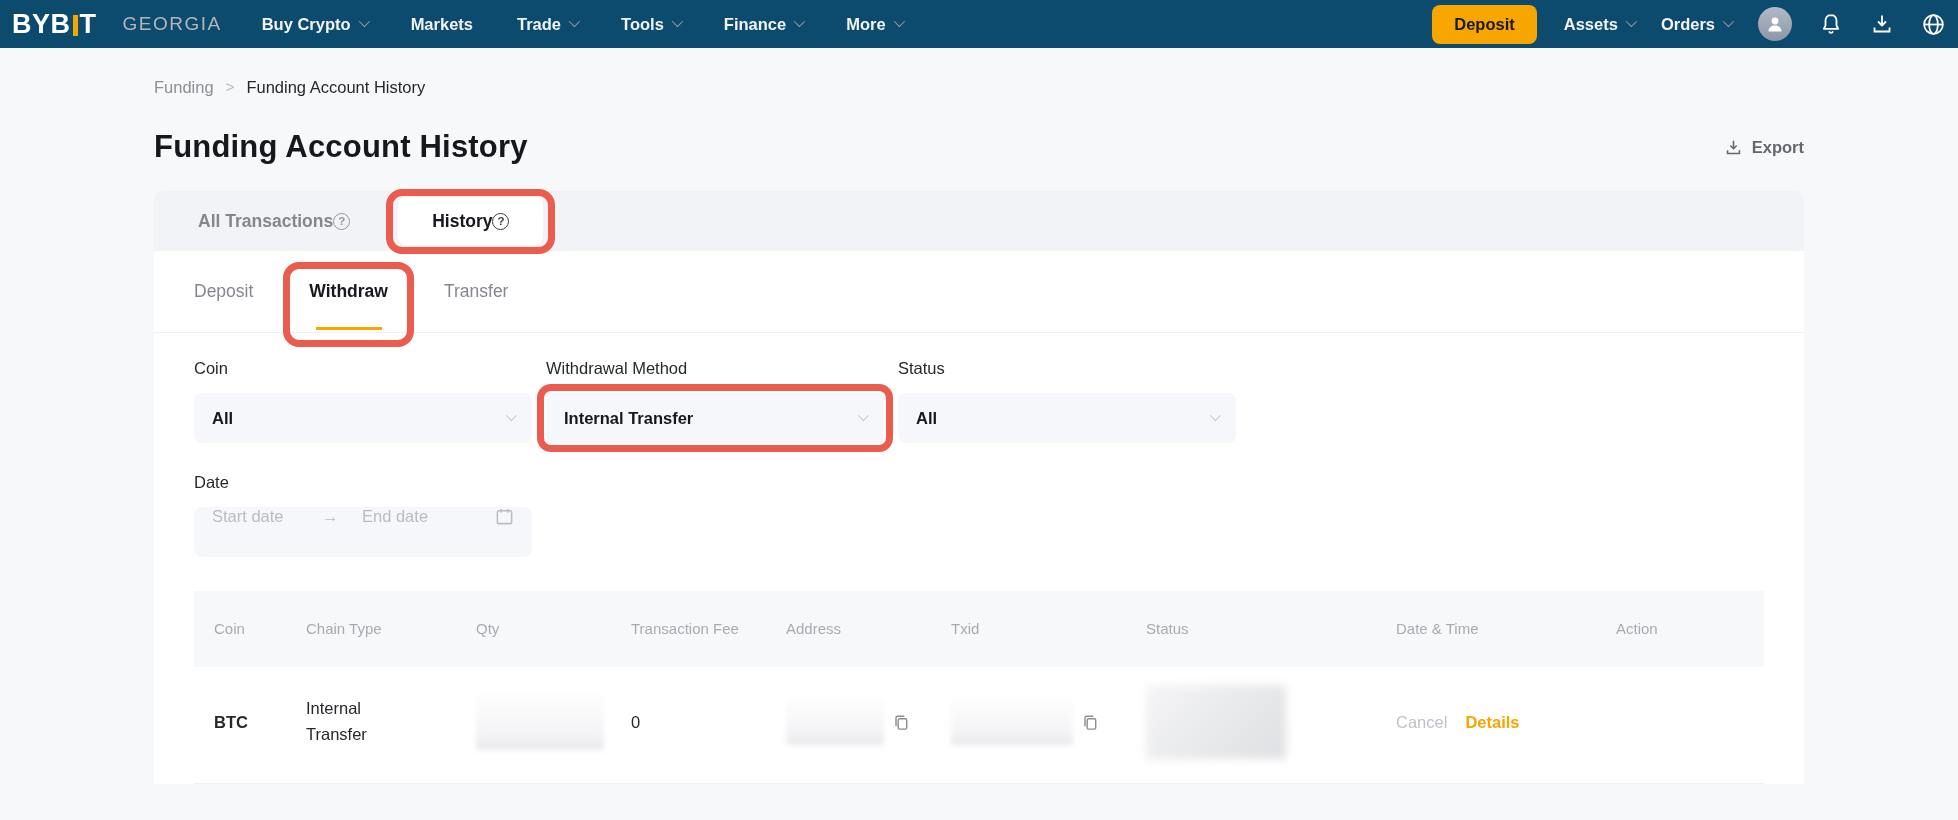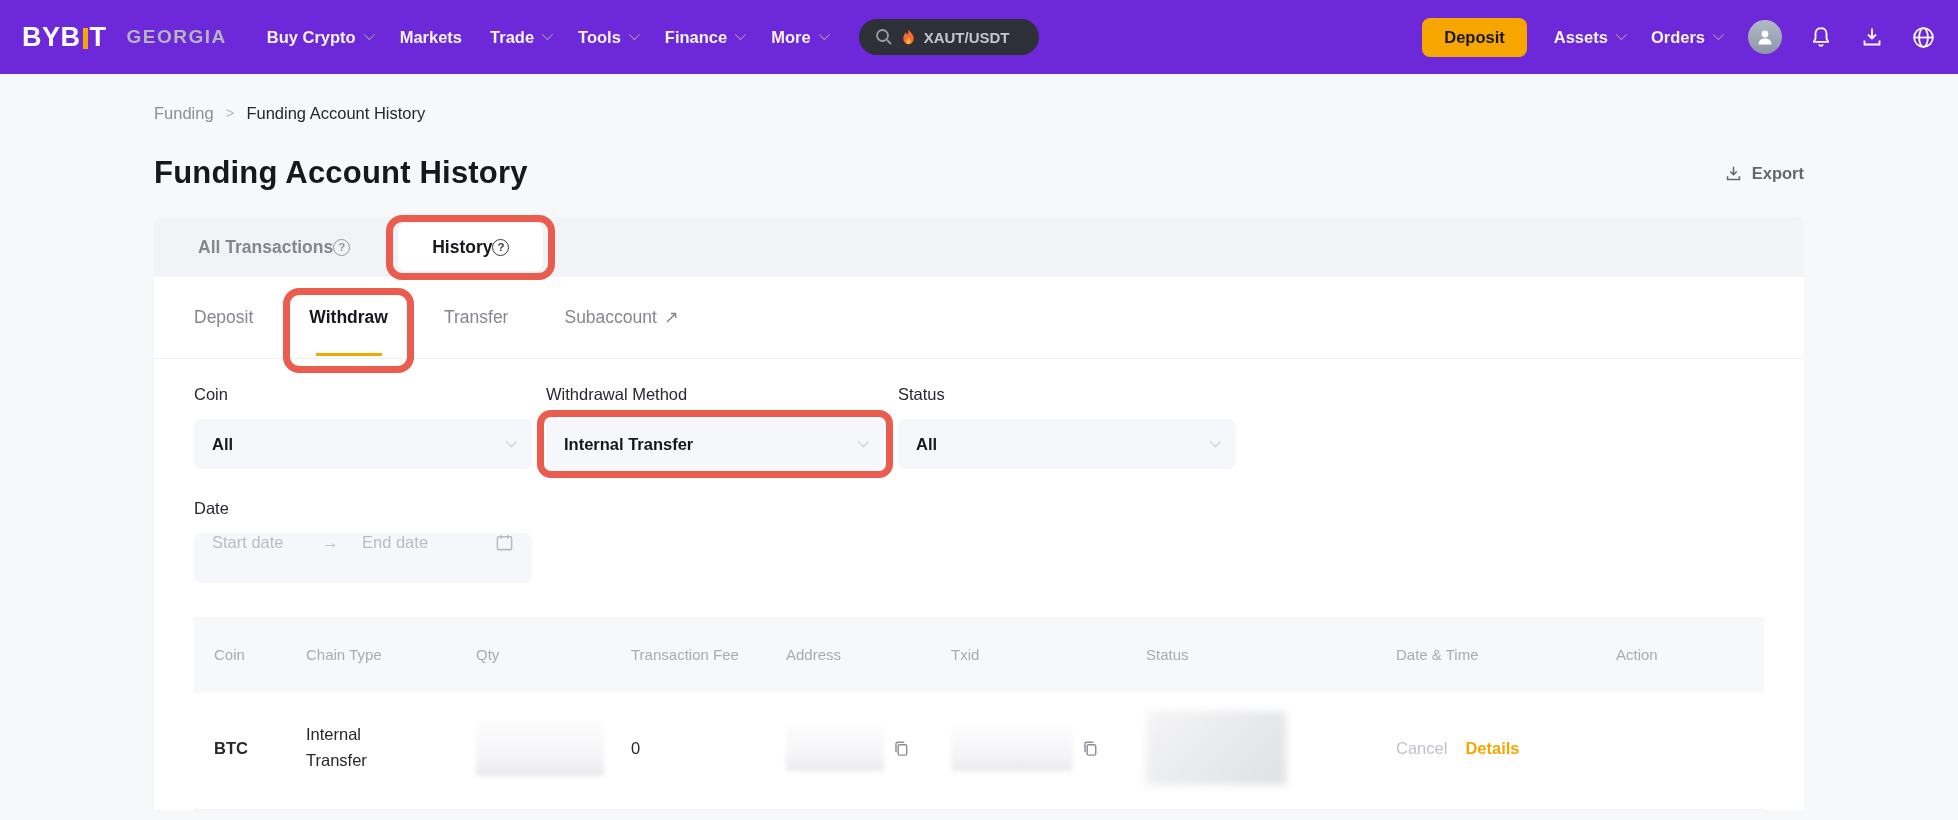--- a/index.html
+++ b/index.html
@@ -5,29 +5,29 @@
   * { box-sizing: border-box; margin: 0; padding: 0; }
   html,body { width:1958px; height:820px; }
   body {
     font-family: "Liberation Sans", sans-serif;
     background:#f7f8fa;
     color:#17181e;
     overflow:hidden;
   }
   
   .topnav {
-    height:74px; background:#6d28d9;
+    height:48px; background:#0c4a6e;
     display:flex; align-items:center;
-    padding:0 22px;
+    padding:0 12px;
   }
   .logo { display:flex; align-items:center; margin-right:30px; cursor:pointer; }
   .logo-main { font-size:27px; font-weight:800; color:#fff; letter-spacing:.5px; }
   .logo-bar { display:inline-block; width:5px; height:21px; background:#f7a600; margin:0 2px 4px 2px; align-self:flex-end; }
-  .logo-region { font-size:19px; color:#b3b6bb; font-weight:700; margin-left:20px; letter-spacing:1.5px; }
-  .nav-menu { display:flex; gap:28px; align-items:center; margin-left:10px; }
+  .logo-region { font-size:19px; color:#b3b6bb; font-weight:400; margin-left:26px; letter-spacing:1.5px; }
+  .nav-menu { display:flex; gap:44px; align-items:center; margin-left:10px; }
   .nav-item { color:#f2f3f5; font-size:16.5px; font-weight:600; display:flex; gap:8px; align-items:center; cursor:pointer; white-space:nowrap; }
   .caret { width:8px; height:8px; border-right:1.8px solid #9a9da3; border-bottom:1.8px solid #9a9da3; transform:rotate(45deg) translateY(-2px); margin-top:-3px; }
   .search-pill {
     margin-left:32px; background:#2e3037; height:36px; border-radius:18px;
     display:flex; align-items:center; padding:0 16px; gap:9px; min-width:180px; cursor:text;
   }
   .search-pill .val { color:#c3c6cb; font-weight:700; font-size:15px; }
   .nav-right { margin-left:auto; display:flex; align-items:center; gap:27px; }
   .deposit-btn {
     background:#f7a600; color:#17181e; font-weight:700; font-size:16.5px;
@@ -148,35 +148,20 @@
       </span>
     <span class="nav-item">
         <span>Finance</span>
         <span class="caret"></span>
       </span>
     <span class="nav-item">
         <span>More</span>
         <span class="caret"></span>
       </span>
   </nav>
-  <div class="search-pill">
-    <span>
-      <svg width="18" height="18" viewBox="0 0 18 18" fill="none" stroke="#9a9da3" stroke-width="1.8">
-          <circle cx="7.5" cy="7.5" r="5.5"></circle>
-          <path d="M12 12 L16 16"></path>
-        </svg>
-    </span>
-    <span>
-      <svg width="13" height="16" viewBox="0 0 13 16">
-          <path d="M6.5 0 C7.5 3 11 4.5 11.6 8.2 C12.2 12 9.8 15.2 6.5 15.2 C3.2 15.2 0.8 12 1.4 8.2 C1.8 5.8 3.2 4.6 3.8 3.2 C4.6 4.4 4.9 5 5 6 C6.3 4.6 6.8 2.2 6.5 0 Z" fill="#f56c2d"></path>
-          <path d="M6.5 15.2 C4.8 15.2 3.7 13.6 4.2 11.8 C4.6 10.4 5.8 9.8 6.5 8.6 C7.2 9.8 8.4 10.4 8.8 11.8 C9.3 13.6 8.2 15.2 6.5 15.2 Z" fill="#fcae3c"></path>
-        </svg>
-    </span>
-    <span class="val">XAUT/USDT</span>
-  </div>
   <div class="nav-right">
     <button class="deposit-btn">Deposit</button>
     <span class="nav-item">
         <span>Assets</span>
         <span class="caret"></span>
       </span>
     <span class="nav-item">
         <span>Orders</span>
         <span class="caret"></span>
       </span>
@@ -248,24 +233,20 @@
           <span>Deposit</span>
         </span>
       <span class="subtab active">
         <span>Withdraw</span>
         <span class="underline"></span>
         <span class="anno anno-withdraw"></span>
       </span>
       <span class="subtab">
           <span>Transfer</span>
         </span>
-      <span class="subtab">
-        <span>Subaccount</span>
-        <span>↗</span>
-      </span>
     </div>
 
     <div class="filters">
       <div class="filter-row">
         <div class="filter-col">
           <span class="filter-label">Coin</span>
           <div class="select">
             <span>All</span>
             <span class="caret"></span>
           </div>

